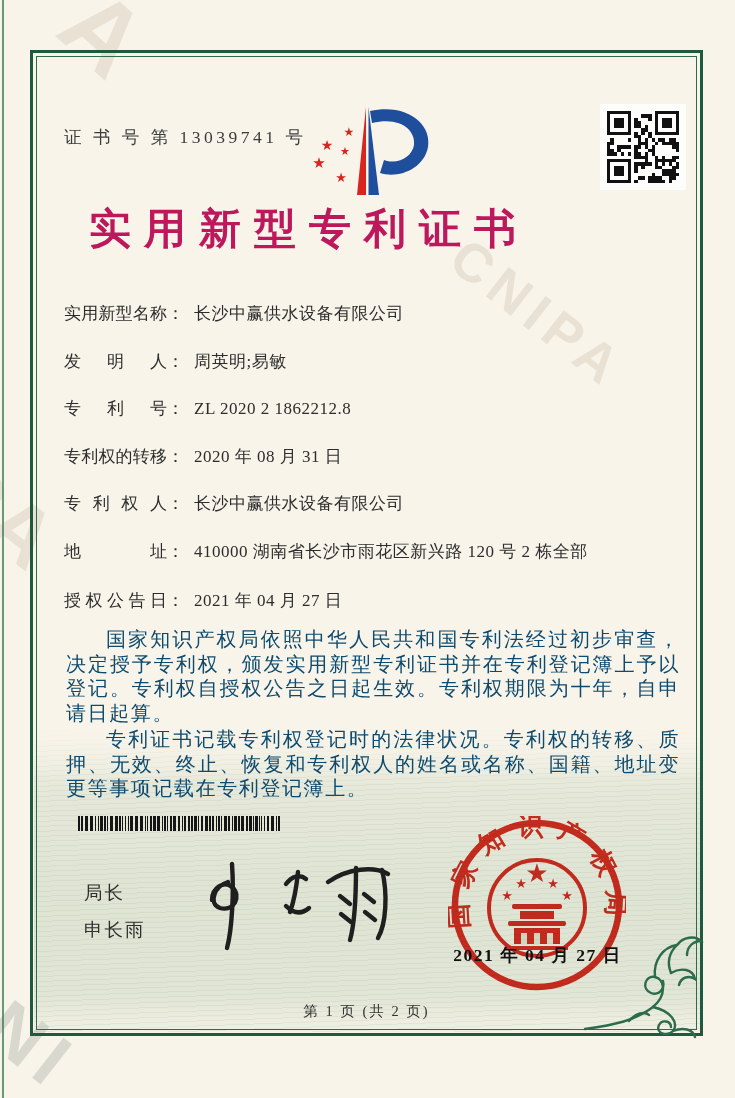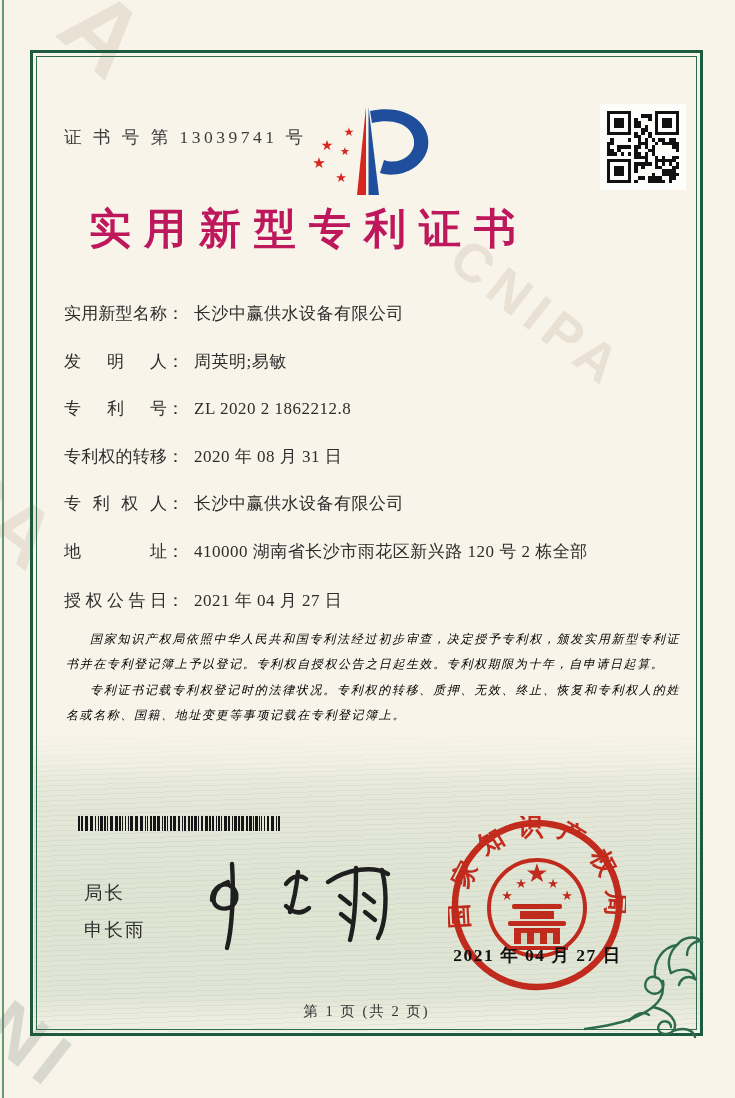--- a/index.html
+++ b/index.html
@@ -29,22 +29,22 @@
   .cert-no{position:absolute;left:64px;top:97px;font-size:17.5px;letter-spacing:3.5px;color:#3c3c3c;margin-top:28px;}
   .logo{position:absolute;left:300px;top:103px;width:140px;height:96px;}
   .qr{position:absolute;left:600px;top:104px;width:86px;height:86px;}
   .title{position:absolute;left:0;top:201px;width:618px;text-align:center;
     font-size:42px;font-weight:bold;letter-spacing:13px;color:#be185d;}
   .frow{position:absolute;left:64px;width:630px;font-size:17px;color:#2d2d2d;white-space:nowrap;}
   .flabel{display:inline-block;width:103px;text-align:justify;text-align-last:justify;-moz-text-align-last:justify;vertical-align:bottom;}
   .fcolon{margin-right:10px;}
   .fvalue{letter-spacing:.5px;}
   .fpair2{position:absolute;left:316px;top:0;}
-  .body-text{position:absolute;left:66px;top:627px;width:614px;font-size:12px;line-height:24.5px;
-    letter-spacing:1.6px;text-align:justify;color:#000000;font-style:italic;}
+  .body-text{position:absolute;left:66px;top:627px;width:614px;font-size:20px;line-height:24.5px;
+    letter-spacing:1.6px;text-align:justify;color:#0c4a6e;}
   .body-text p{margin:0;text-indent:2em;}
   .body-text p + p{margin-top:2px;}
   .barcode{position:absolute;left:78px;top:816px;width:208px;height:15px;display:flex;align-items:stretch;overflow:hidden;}
   .barcode span{background:#151515;height:100%;flex:0 0 auto;}
   .sig-title{position:absolute;left:84px;top:880px;font-size:18.5px;letter-spacing:2px;color:#2e2e2e;}
   .sig-name{position:absolute;left:84px;top:917px;font-size:18.5px;letter-spacing:2px;color:#2e2e2e;text-align:center;}
   .sig-script{position:absolute;left:190px;top:852px;width:205px;height:108px;}
   .seal{position:absolute;left:448px;top:816px;width:178px;height:178px;mix-blend-mode:multiply;opacity:.95;}
   .seal-date{position:absolute;left:430px;top:943px;width:215px;text-align:center;font-size:17.5px;
     letter-spacing:1.5px;color:#101010;font-weight:bold;}

